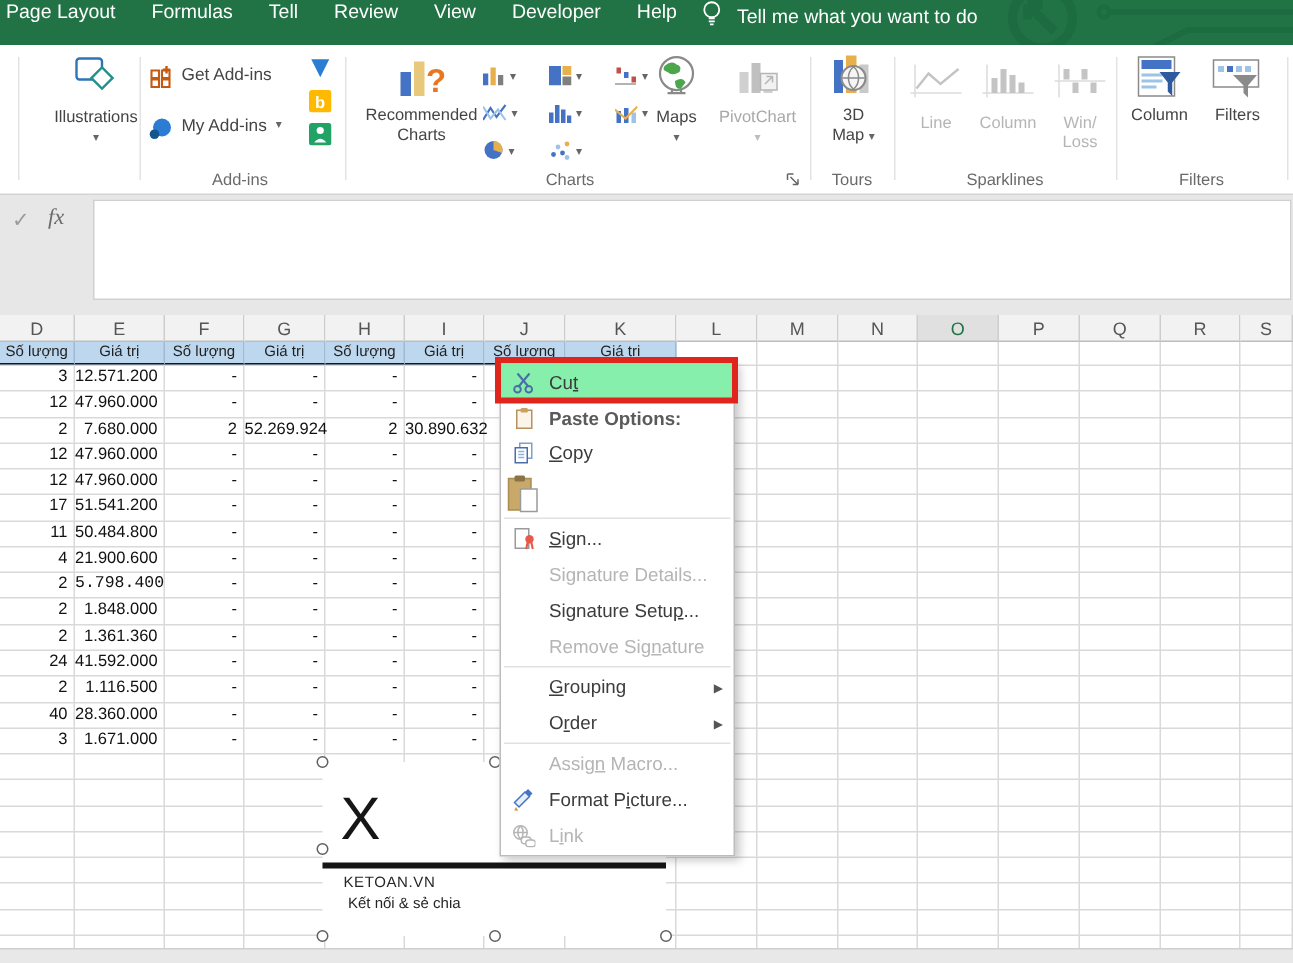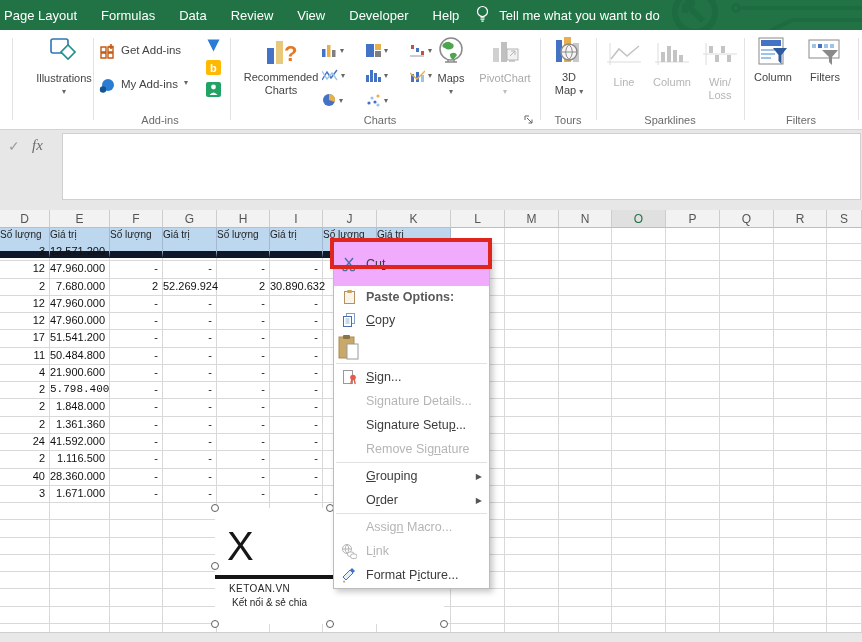--- a/index.html
+++ b/index.html
@@ -2,21 +2,21 @@
 <html><head>
 <meta charset="utf-8">
 <style>
   *{box-sizing:border-box;margin:0;padding:0}
   html,body{background:#fff}
   body{font-family:"Liberation Sans",sans-serif}
   #app{position:relative;width:862px;height:642px;overflow:hidden;background:#fff}
   .abs{position:absolute}
 
   
-  #topbar{position:absolute;left:0;top:0;width:862px;height:30px;background:#217346;display:flex;align-items:center;color:#fff;overflow:hidden}
+  #topbar{position:absolute;left:0;top:0;width:862px;height:30px;background:#217346;display:flex;align-items:flex-start;color:#fff;overflow:hidden}
   #tabs{display:flex;gap:24px;padding-left:4px;font-size:13px;white-space:nowrap;z-index:2}
   .tab{cursor:default}
   #tellme{display:flex;align-items:center;gap:9px;margin-left:16px;font-size:13px;z-index:2}
   #deco{position:absolute;right:0;top:0;z-index:1}
 
   
   #ribbon{position:absolute;left:0;top:30px;width:862px;height:100px;background:#fff;border-bottom:1px solid #d4d4d4;font-size:11px;color:#444}
   .vsep{position:absolute;top:8px;height:82px;width:1px;background:#e3e3e3}
   .grouplabel{position:absolute;top:84px;font-size:11px;color:#6a6a6a;text-align:center}
   .bigbtn{position:absolute;display:flex;flex-direction:column;align-items:center;justify-content:flex-start;text-align:center;line-height:13px}
@@ -29,61 +29,61 @@
 
   
   #fbar{position:absolute;left:0;top:130px;width:862px;height:80px;background:#e7e7e7}
   #fbox{position:absolute;left:62px;top:3px;width:799px;height:67px;background:#fff;border:1px solid #d0d0d0}
   #fx{position:absolute;left:32px;top:7px;font-family:"Liberation Serif",serif;font-style:italic;font-size:15px;color:#6b6b6b}
   #fcheck{position:absolute;left:8px;top:8px;font-size:14px;color:#9a9a9a}
 
   
   .colhead{position:absolute;top:210px;height:18px;background:#f2f2f2;border-right:1px solid #cdcdcd;border-bottom:1px solid #bdbdbd;font-size:12px;color:#555;text-align:center;line-height:18px;z-index:2}
   .colhead.sel{background:#e0e0e0;color:#217346}
-  .bluecell{position:absolute;top:228px;height:30px;background:#bdd7ee;border-right:1px solid #a3b8d1;border-bottom:7px solid #0f172a;font-size:10px;color:#1f1f1f;line-height:14px;z-index:2;white-space:nowrap;overflow:hidden}
+  .bluecell{position:absolute;top:228px;height:15px;background:#bdd7ee;border-right:1px solid #a3b8d1;border-bottom:1px solid #0f172a;font-size:10px;color:#1f1f1f;text-align:center;line-height:14px;z-index:2;white-space:nowrap;overflow:hidden}
   .cell{position:absolute;height:17px;font-size:11px;color:#111;text-align:right;padding-right:5px;line-height:17px;z-index:2}
   .vline{position:absolute;width:1px;background:#d9d9d9;top:228px;height:404px;z-index:1}
   .hline{position:absolute;left:0;width:862px;height:1px;background:#d9d9d9;z-index:1}
 
   
   #pic{position:absolute;left:215px;top:508px;width:229px;height:116px;background:#fff;z-index:3}
   #logo-x{position:absolute;left:12px;top:16px;font-size:40px;font-weight:300;color:#161616}
   #logo-bar{position:absolute;left:0;top:67px;width:229px;height:4px;background:#151515}
   #logo-brand{position:absolute;left:14px;top:75px;font-size:10px;color:#262626;letter-spacing:.4px}
   #logo-tagline{position:absolute;left:17px;top:89px;font-size:10px;color:#262626}
   .hdl{position:absolute;width:8px;height:8px;border-radius:50%;background:#fff;border:1.5px solid #5f5f5f;z-index:4}
 
   
   #menu{position:absolute;left:333px;top:240px;width:157px;background:#fff;border:1px solid #bcbcbc;box-shadow:3px 3px 6px rgba(0,0,0,.22);z-index:6;padding:1px 0}
   .mi{display:flex;align-items:center;height:24px;font-size:12.5px;color:#3c3c3c}
   .mi .ic{width:30px;flex:none;display:flex;justify-content:center;align-items:center}
   .mi .lb{flex:1;padding-left:2px;white-space:nowrap}
   .mi .ar{flex:none;font-size:8px;color:#555;padding-right:7px}
   .mi.dis{color:#b5b5b5}
-  .mi.hl{background:#f0abfc;height:44px}
+  .mi.hl{background:#86efac;height:26px}
   .mi.mlabel{font-weight:bold;color:#5a5a5a;height:22px}
   .mi.paste-row{height:30px}
   .msep{height:3px;display:flex;align-items:center}
   .msep div{height:1px;background:#e1e1e1;width:100%;margin:0 2px}
   #redbox{position:absolute;left:330px;top:238px;width:162px;height:31px;border:4px solid #e0261c;z-index:7}
 
   
   #bottomstrip{position:absolute;left:0;top:632px;width:862px;height:10px;background:#e8e8e8;border-top:1px solid #cfcfcf;z-index:5}
   u{text-decoration:underline}
 </style>
 </head>
 <body>
 
 <div id="app">
 
   <div id="topbar">
     <div id="tabs">
         <span class="tab">Page Layout</span>
         <span class="tab">Formulas</span>
-        <span class="tab">Data</span>
+        <span class="tab">Tell</span>
         <span class="tab">Review</span>
         <span class="tab">View</span>
         <span class="tab">Developer</span>
         <span class="tab">Help</span>
       </div>
     <div id="tellme">
       <span>
         <svg width="15" height="18" viewBox="0 0 15 18">
             <circle cx="7.5" cy="6.5" r="5" fill="none" stroke="#fff" stroke-width="1.2"></circle>
             <path d="M5.5 12.2 h4 M5.5 14.2 h4 M6.3 16.2 h2.4" stroke="#fff" stroke-width="1.2" fill="none"></path>
@@ -573,38 +573,38 @@
         <div class="lb">O<u>r</u>der</div>
         <div class="ar">▶</div>
       </div>
       <div class="msep">
         <div></div>
       </div>
       <div class="mi dis">
         <div class="ic"></div>
         <div class="lb">Assig<u>n</u> Macro...</div>
       </div>
+      <div class="mi">
+        <div class="ic">
+          <svg width="17" height="16" viewBox="0 0 17 16">
+            <path d="M2 10 L9 3 l3 3 -7 7 z" fill="#e6eef8" stroke="#4472c4"></path>
+            <path d="M9 3 l2 -2 3 3 -2 2 z" fill="#4472c4"></path>
+            <path d="M3 13 q-2.5 3.5 1.5 2.2 z" fill="#c9a25e"></path>
+          </svg>
+        </div>
+        <div class="lb">Format P<u>i</u>cture...</div>
+      </div>
       <div class="mi dis">
         <div class="ic">
           <svg width="16" height="16" viewBox="0 0 16 16">
             <circle cx="6" cy="6" r="4.5" fill="none" stroke="#b5b5b5"></circle>
             <path d="M1.5 6 h9 M6 1.5 a6.5 6.5 0 0 1 0 9 M6 1.5 a6.5 6.5 0 0 0 0 9" stroke="#b5b5b5" fill="none"></path>
             <rect x="6.5" y="9" width="6.5" height="4.5" rx="2.2" fill="#fff" stroke="#b5b5b5"></rect>
             <rect x="9.5" y="11" width="6.5" height="4.5" rx="2.2" fill="#fff" stroke="#b5b5b5"></rect>
           </svg>
         </div>
         <div class="lb">L<u>i</u>nk</div>
       </div>
-      <div class="mi">
-        <div class="ic">
-          <svg width="17" height="16" viewBox="0 0 17 16">
-            <path d="M2 10 L9 3 l3 3 -7 7 z" fill="#e6eef8" stroke="#4472c4"></path>
-            <path d="M9 3 l2 -2 3 3 -2 2 z" fill="#4472c4"></path>
-            <path d="M3 13 q-2.5 3.5 1.5 2.2 z" fill="#c9a25e"></path>
-          </svg>
-        </div>
-        <div class="lb">Format P<u>i</u>cture...</div>
-      </div>
     </div>
   <div id="redbox"></div>
 
   <div id="bottomstrip"></div>
 </div>
 
 </body></html>

